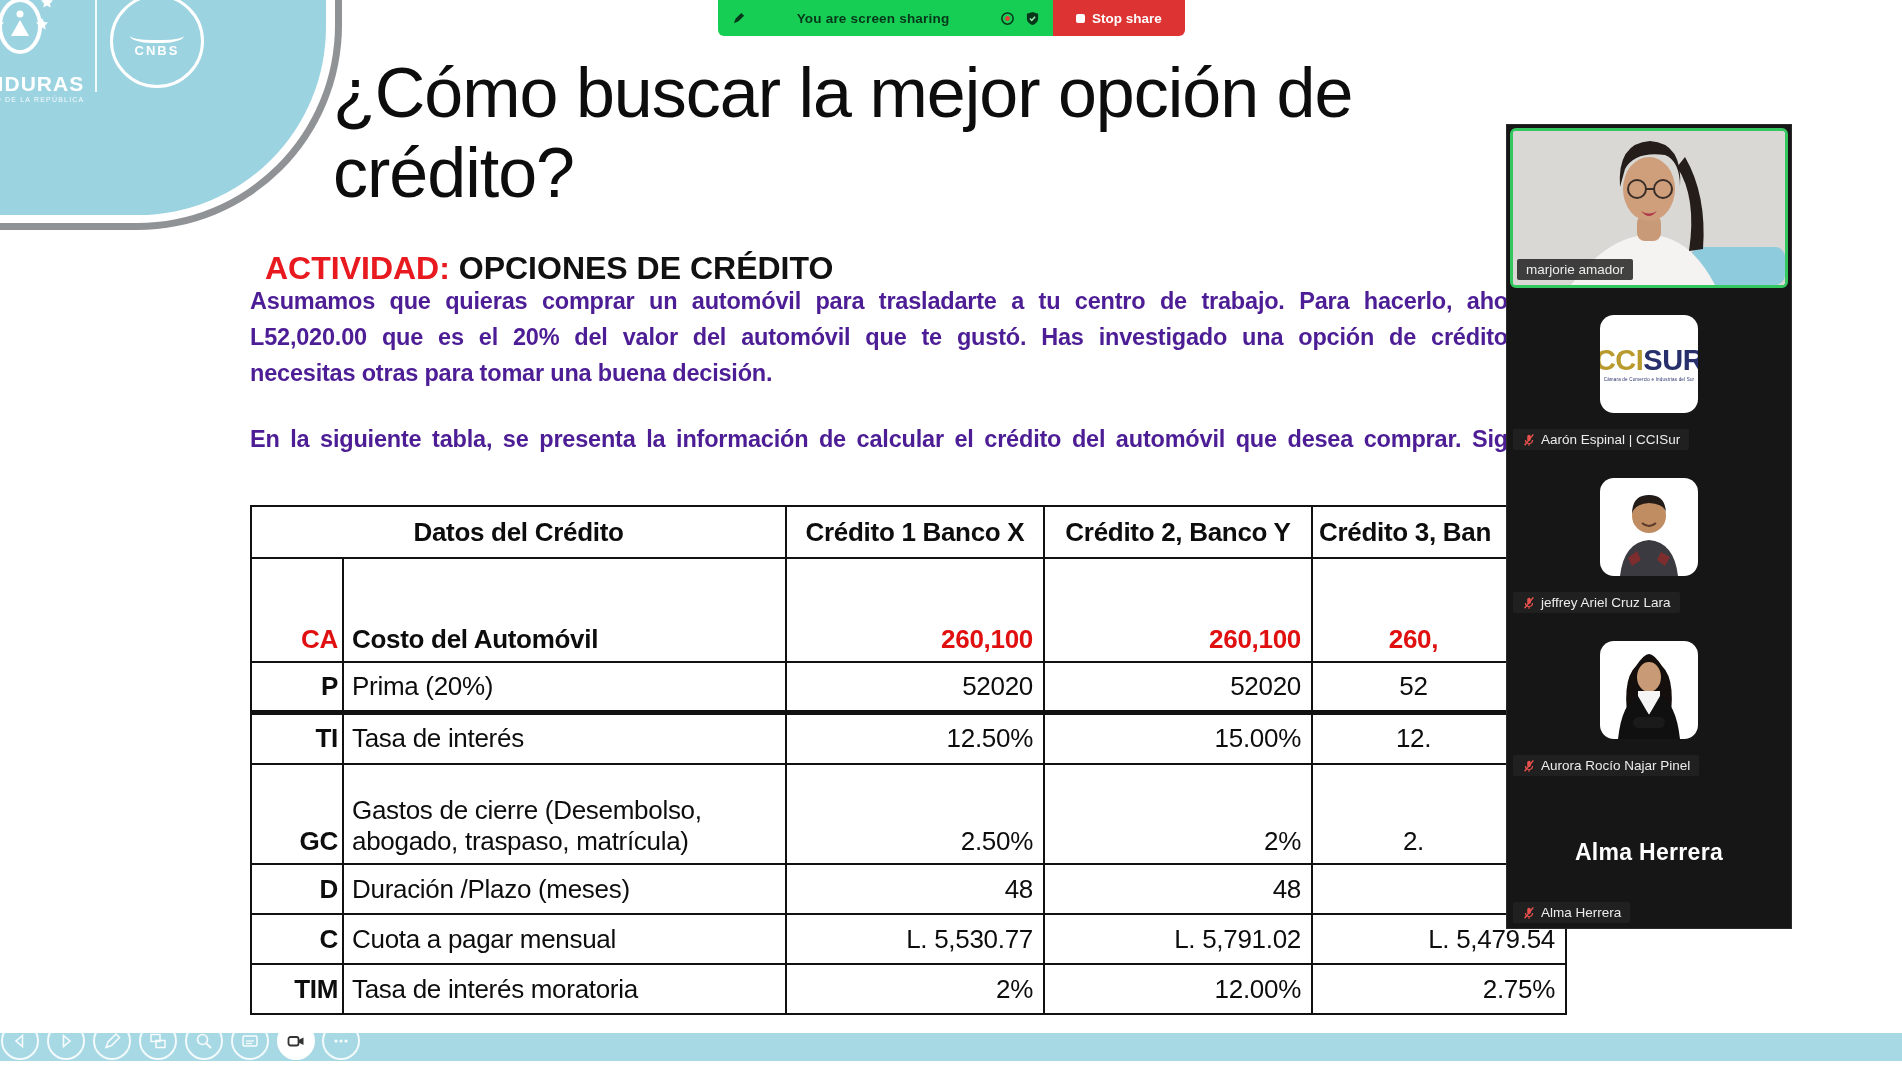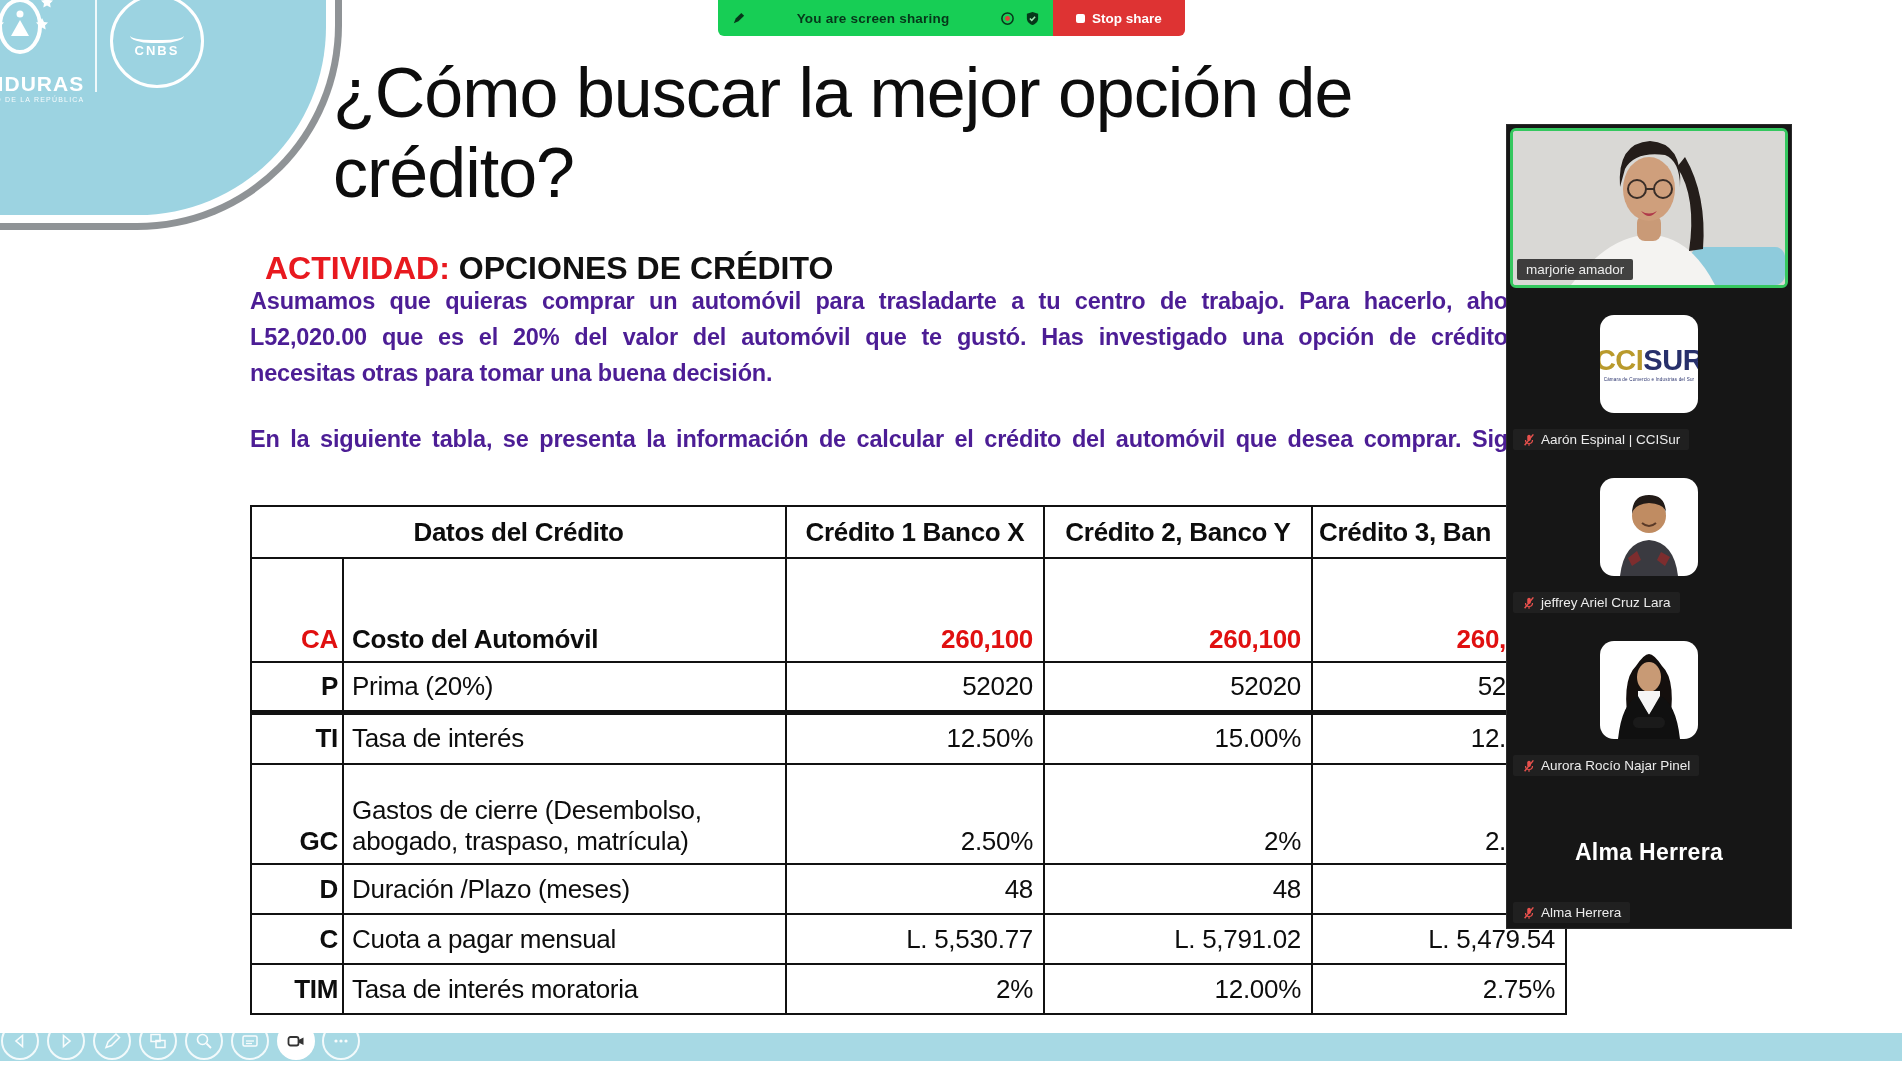--- a/index.html
+++ b/index.html
@@ -44,21 +44,21 @@
 
   
   .credit-table{position:absolute;left:250px;top:505px;border-collapse:collapse;table-layout:fixed;
                 font-size:26px;color:#0d0d0d;letter-spacing:-.3px;}
   .credit-table td,.credit-table th{border:2px solid #111;padding:0 8px;overflow:hidden;}
   .credit-table th{font-weight:bold;text-align:center;}
   .th-c3{text-align:left !important;padding-left:6px !important;}
   td.abbr{font-weight:bold;text-align:right;padding-right:4px;}
   td.lbl{text-align:left;white-space:pre-line;}
   td.val{text-align:right;padding-right:10px;}
-  td.val.cut{padding-right:59px;}
+  td.val.cut{padding-right:59px;text-align:center;}
   tr.vbottom td{vertical-align:bottom;padding-bottom:6px;}
   tr.p-row td{border-bottom-width:5px;}
   .red-t{color:#e01010;}
 
   
   .panel{position:absolute;left:1506px;top:124px;width:284px;height:803px;background:#161616;
          border:1px solid #2b2b2b;z-index:50;display:flex;flex-direction:column;}
   .tile{position:relative;flex:0 0 163px;}
   .tile.video{flex:0 0 164px;padding:3px;}
   .vid-frame{position:relative;width:272px;height:154px;border:3px solid #35c75f;border-radius:6px;

